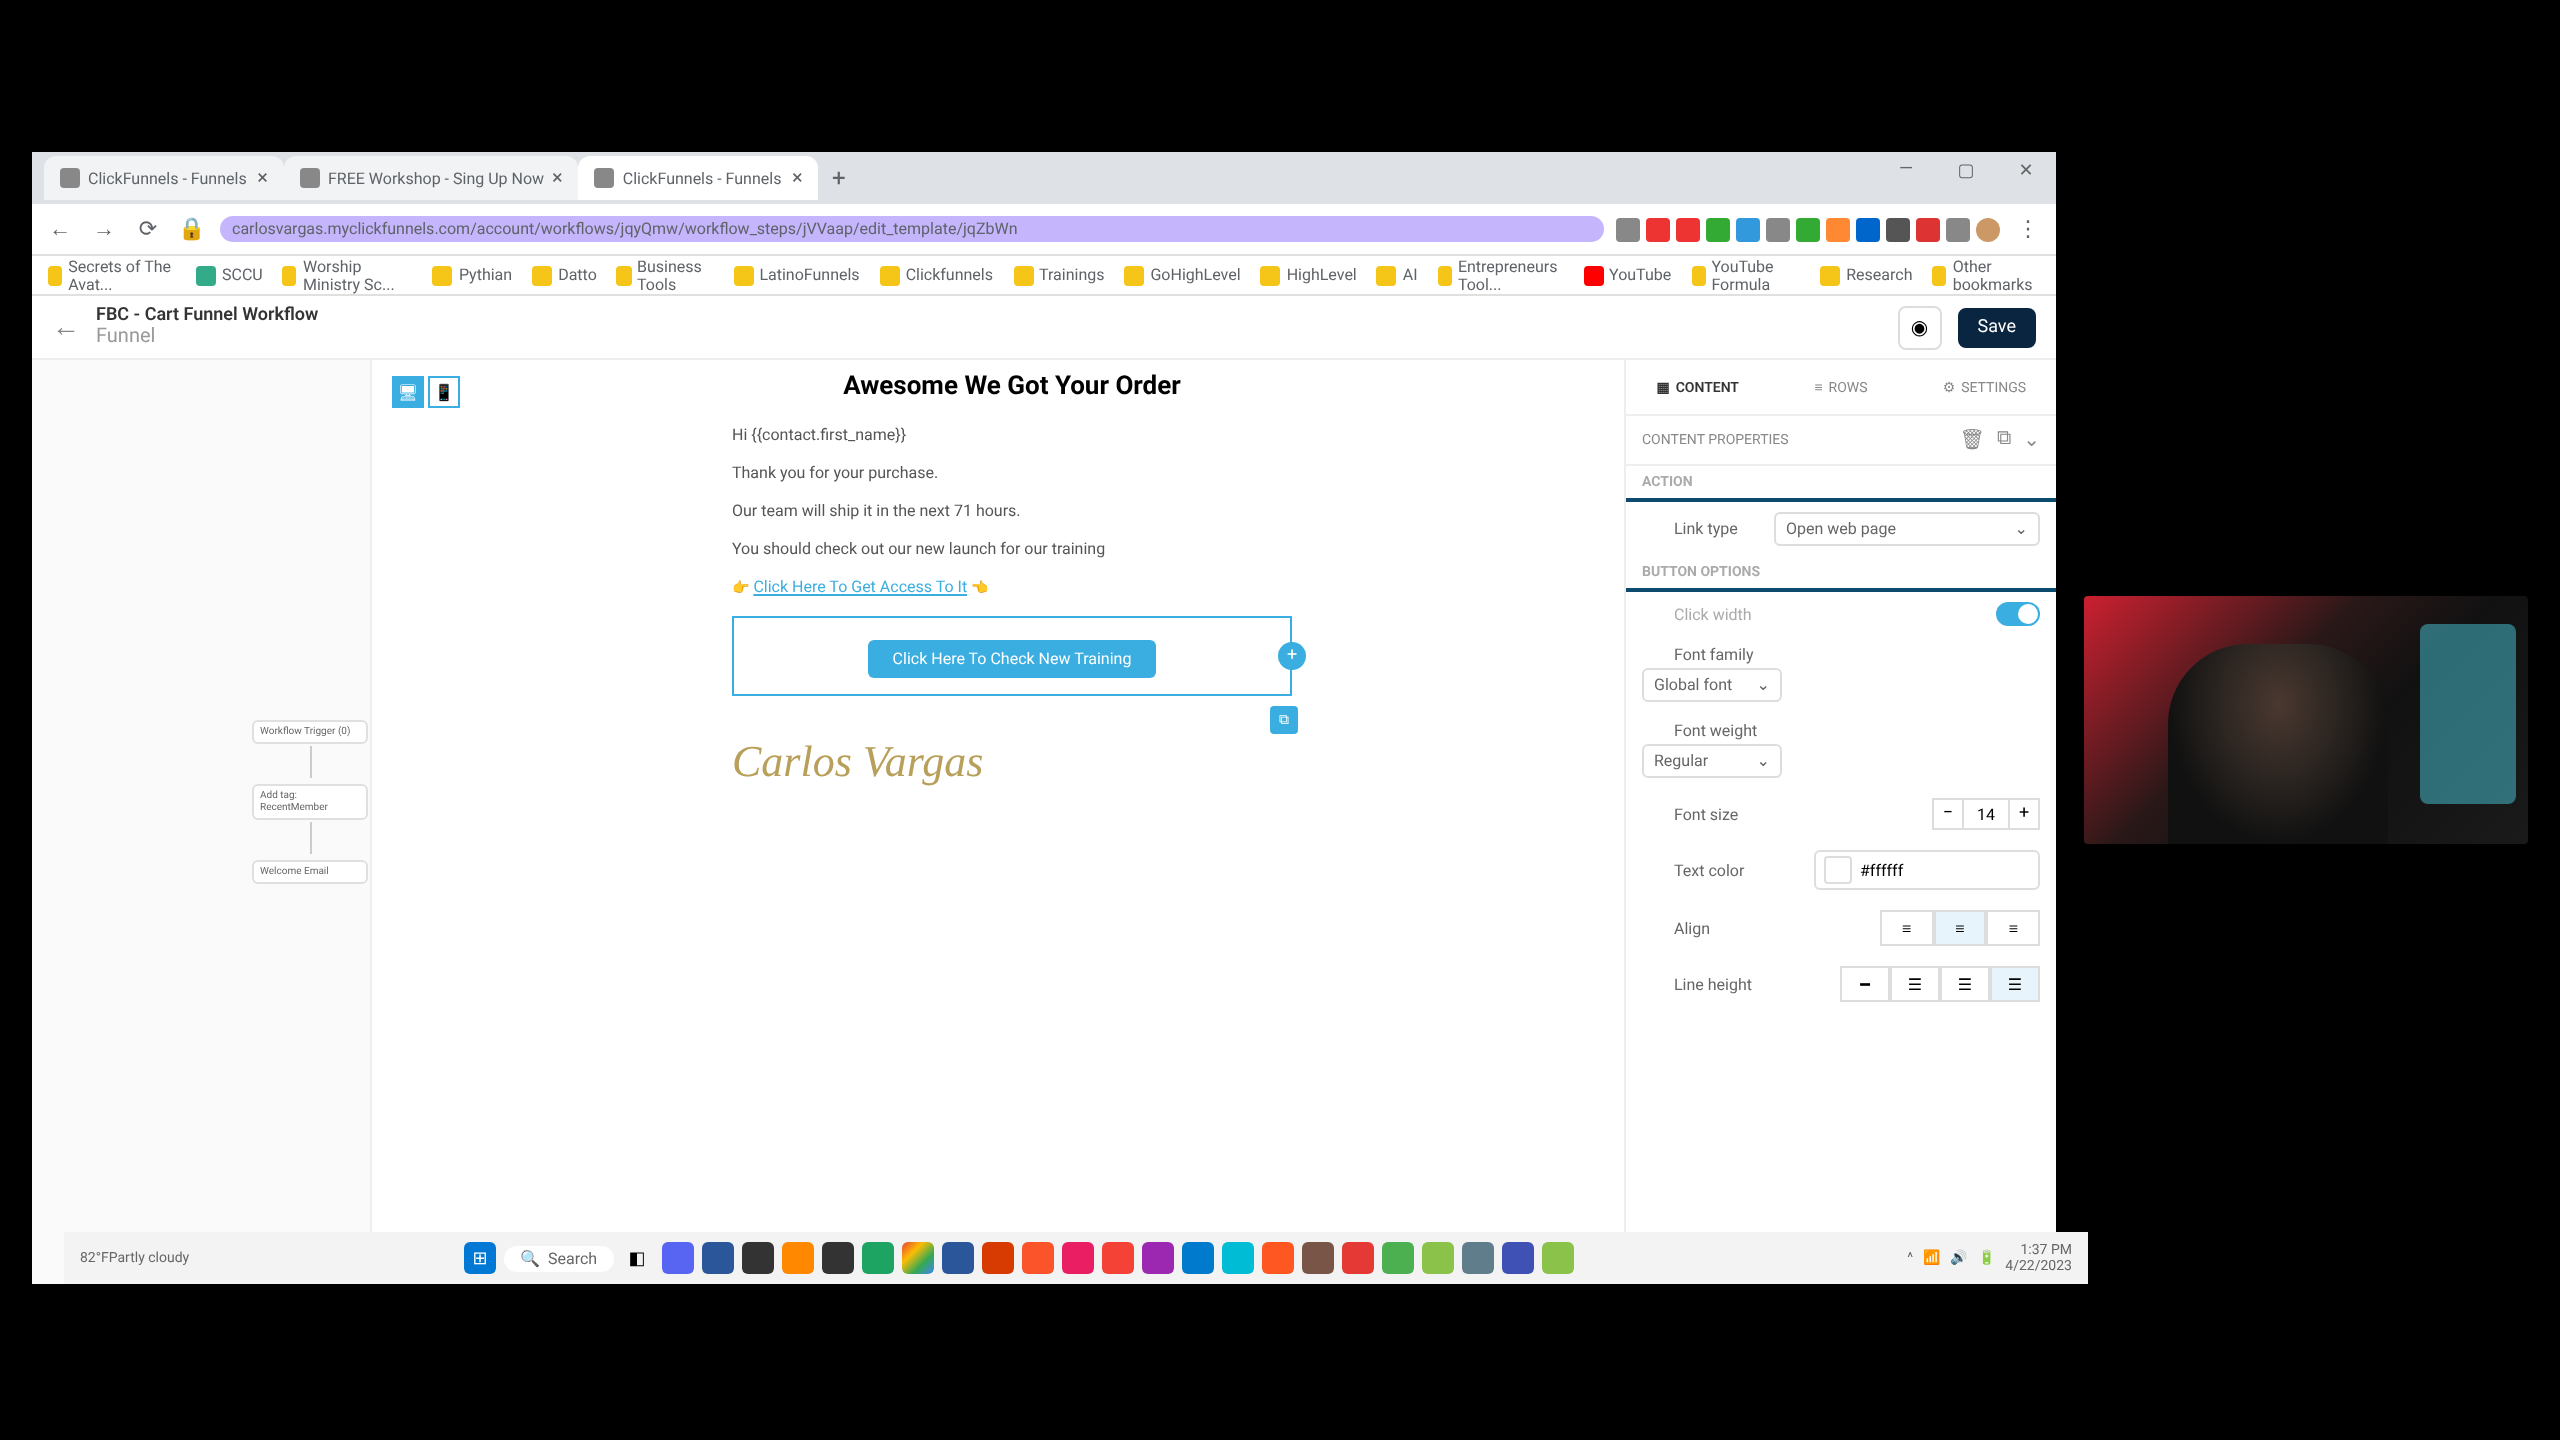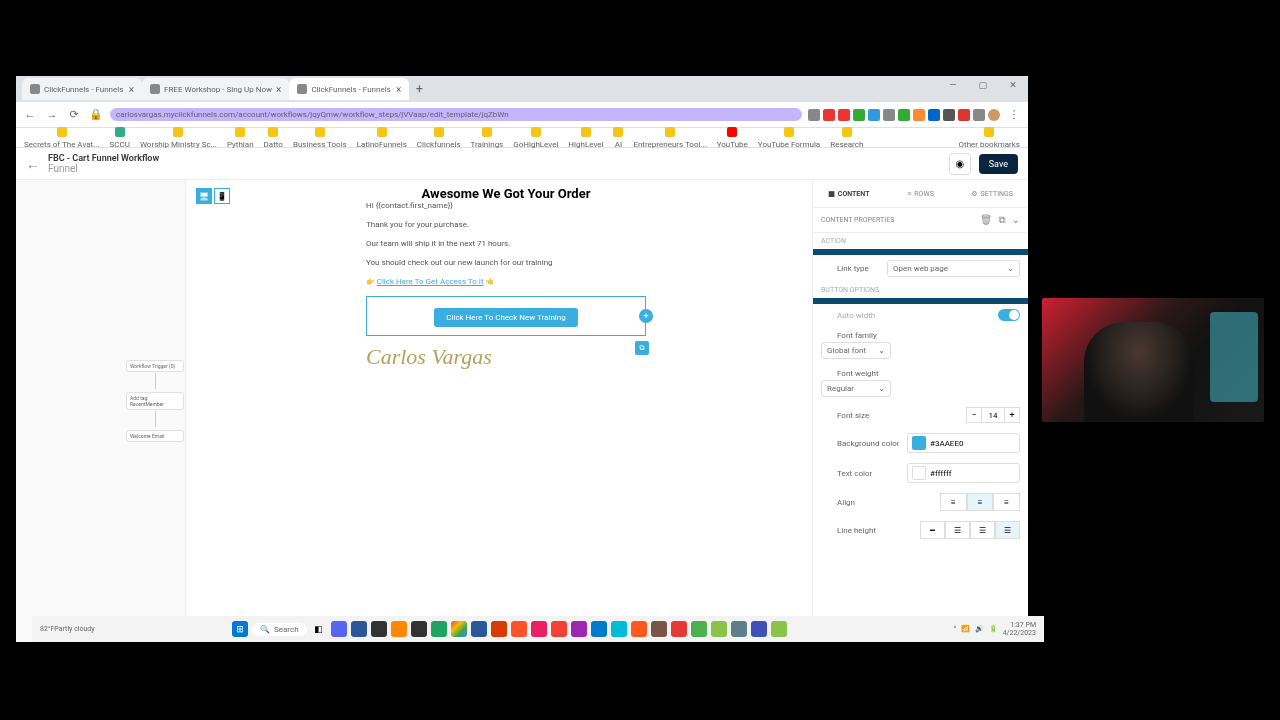--- a/index.html
+++ b/index.html
@@ -11,21 +11,21 @@
 .tab.active { background:#fff; }
 .tab .favicon { width:10px; height:10px; background:#888; border-radius:2px; }
 .tab .tabx { margin-left:auto; font-size:10px; cursor:pointer; }
 .newtab { width:20px; text-align:center; font-size:12px; color:#5f6368; cursor:pointer; }
 .addrbar { height:26px; background:#fff; display:flex; align-items:center; padding:0 6px; gap:6px; border-bottom:1px solid #e0e0e0; }
 .navbtn { width:16px; height:16px; display:flex; align-items:center; justify-content:center; font-size:11px; color:#5f6368; cursor:pointer; }
 .url { flex:1; font-size:8px; color:#5f6368; padding:2px 6px; background:#c4b5fd; border-radius:10px; }
 .exticons { display:flex; gap:3px; }
 .exticons .ei { width:12px; height:12px; border-radius:2px; }
 .bookbar { height:20px; background:#fff; display:flex; align-items:center; padding:0 8px; gap:10px; font-size:8px; color:#5f6368; border-bottom:1px solid #e0e0e0; }
-.bookbar .bm { display:flex; align-items:center; gap:3px; cursor:pointer;flex-direction:column; }
+.bookbar .bm { display:flex; align-items:center; gap:3px; cursor:pointer; }
 .bookbar .bmi { width:10px; height:10px; background:#f5c518; border-radius:2px; }
 
 .app { flex:1; display:flex; flex-direction:column; background:#fff; }
 .appheader { height:32px; display:flex; align-items:center; padding:0 10px; border-bottom:1px solid #eee; gap:8px; }
 .backarr { font-size:14px; color:#888; cursor:pointer; }
 .wfname { font-size:9px; font-weight:600; color:#333; }
 .wfsub { font-size:10px; color:#999; }
 .appheader .spacer { flex:1; }
 .eyebtn { width:22px; height:22px; border:1px solid #ddd; border-radius:4px; display:flex; align-items:center; justify-content:center; font-size:10px; cursor:pointer; }
 .savebtn { background:#0a2540; color:#fff; font-size:9px; padding:5px 10px; border-radius:4px; cursor:pointer; }
@@ -35,40 +35,40 @@
 .wfsteps { position:absolute; left:110px; top:180px; width:58px; }
 .wfstep { background:#fff; border:1px solid #e0e0e0; border-radius:3px; padding:2px 3px; font-size:5px; color:#666; margin-bottom:20px; position:relative; }
 .wfstep::after { content:''; position:absolute; left:50%; bottom:-18px; width:1px; height:16px; background:#ccc; }
 .wfstep:last-child::after { display:none; }
 
 .canvas { flex:1; background:#fff; position:relative; }
 .devtoggle { position:absolute; left:10px; top:8px; display:flex; gap:2px; }
 .devbtn { width:16px; height:16px; border:1px solid #3aaee0; display:flex; align-items:center; justify-content:center; font-size:8px; cursor:pointer; }
 .devbtn.active { background:#3aaee0; color:#fff; }
 .emailcontent { position:absolute; left:180px; top:6px; width:280px; }
-.emailtitle { font-size:13px; font-weight:700; text-align:center; }
+.emailtitle { font-size:13px; font-weight:700; text-align:center; margin-bottom:12px; }
 .emailline { font-size:8px; color:#555; margin-bottom:10px; }
 .emaillink { font-size:8px; color:#3aaee0; text-decoration:underline; }
 .pointer { font-size:7px; }
 .btnwrap { border:1px solid #3aaee0; padding:8px; margin-top:10px; text-align:center; position:relative; }
 .ctabtn { display:inline-block; background:#3aaee0; color:#fff; font-size:8px; padding:5px 12px; border-radius:3px; cursor:pointer; }
 .addbtn { position:absolute; right:-8px; top:50%; transform:translateY(-50%); width:14px; height:14px; background:#3aaee0; color:#fff; border-radius:50%; font-size:9px; display:flex; align-items:center; justify-content:center; cursor:pointer; }
 .dupbtn { position:absolute; right:-4px; bottom:-20px; width:14px; height:14px; background:#3aaee0; color:#fff; border-radius:2px; font-size:7px; display:flex; align-items:center; justify-content:center; cursor:pointer; }
-.signature { font-family:'Brush Script MT',cursive; font-size:22px; color:#b8a05a; margin-top:8px; font-style:italic; }
+.signature { font-family:'Brush Script MT',cursive; font-size:22px; color:#b8a05a; margin-top:20px; font-style:italic; }
 .canvastools { position:absolute; left:10px; bottom:8px; display:flex; gap:6px; }
 .ctool { font-size:10px; color:#888; cursor:pointer; }
 
 .rightpanel { width:216px; background:#fff; border-left:1px solid #eee; display:flex; flex-direction:column; font-size:8px; }
 .rtabs { display:flex; height:28px; border-bottom:1px solid #eee; }
 .rtab { flex:1; display:flex; align-items:center; justify-content:center; gap:3px; font-size:7px; color:#888; cursor:pointer; }
 .rtab.active { color:#333; font-weight:600; }
 .rheader { display:flex; align-items:center; padding:6px 8px; font-size:7px; color:#888; border-bottom:1px solid #eee; }
 .rheader .ricons { margin-left:auto; display:flex; gap:6px; }
 .rheader .ricons span { cursor:pointer; font-size:10px; }
-.rsection { padding:4px 8px; font-size:7px; color:#aaa; text-transform:uppercase; border-bottom:6px solid #0c4a6e; }
+.rsection { padding:4px 8px; font-size:7px; color:#aaa; text-transform:uppercase; border-bottom:2px solid #0c4a6e;font-weight:bold; }
 .rrow { display:flex; align-items:center; padding:5px 8px; gap:6px; }
 .rlabel { font-size:8px; color:#666; width:60px;padding-left:16px; }
 .rselect { flex:1; border:1px solid #ddd; border-radius:3px; padding:3px 5px; font-size:8px; color:#666; background:#fff; display:flex; justify-content:space-between; cursor:pointer; }
 .rinput { flex:1; border:1px solid #ddd; border-radius:3px; padding:3px 5px; font-size:8px; color:#666; }
 .toggle { width:22px; height:12px; background:#3aaee0; border-radius:6px; position:relative; cursor:pointer; margin-left:auto; }
 .toggle::after { content:''; position:absolute; right:1px; top:1px; width:10px; height:10px; background:#fff; border-radius:50%; }
 .colorswatch { width:14px; height:14px; border-radius:2px; margin-right:4px; }
 .colorfield { flex:1; border:1px solid #ddd; border-radius:3px; padding:2px 4px; display:flex; align-items:center; font-size:8px; }
 .aligngrp { display:flex; gap:0; flex:1; }
 .alignbtn { flex:1; border:1px solid #ddd; height:18px; display:flex; align-items:center; justify-content:center; font-size:8px; cursor:pointer; background:#fff; }
@@ -297,21 +297,21 @@
         <div class="rsection">ACTION</div>
         <div class="rrow">
           <div class="rlabel">Link type</div>
           <div class="rselect">
               <span>Open web page</span>
               <span>⌄</span>
             </div>
         </div>
         <div class="rsection">BUTTON OPTIONS</div>
         <div class="rrow">
-          <div class="rlabel" style="width:auto;color:#aaa">Auto width</div>
+          <div class="rlabel" style="width:auto;color:#aaa">Click width</div>
           <div class="toggle"></div>
         </div>
         <div class="rrow" style="flex-direction:column;align-items:flex-start;gap:2px">
           <div class="rlabel" style="width:auto">Font family</div>
           <div class="rselect" style="width:70px">
               <span>Global font</span>
               <span>⌄</span>
             </div>
         </div>
         <div class="rrow" style="flex-direction:column;align-items:flex-start;gap:2px">
@@ -320,27 +320,20 @@
               <span>Regular</span>
               <span>⌄</span>
             </div>
         </div>
         <div class="rrow">
           <div class="rlabel">Font size</div>
           <div class="stepper">
             <div class="stepbtn">−</div>
             <div class="stepval">14</div>
             <div class="stepbtn">+</div>
-          </div>
-        </div>
-        <div class="rrow">
-          <div class="rlabel" style="width:80px">Background color</div>
-          <div class="colorfield">
-            <div class="colorswatch" style="background:#3AAEE0"></div>
-            <span>#3AAEE0</span>
           </div>
         </div>
         <div class="rrow">
           <div class="rlabel" style="width:80px">Text color</div>
           <div class="colorfield">
             <div class="colorswatch" style="background:#fff;border:1px solid #ddd"></div>
             <span>#ffffff</span>
           </div>
         </div>
         <div class="rrow">

